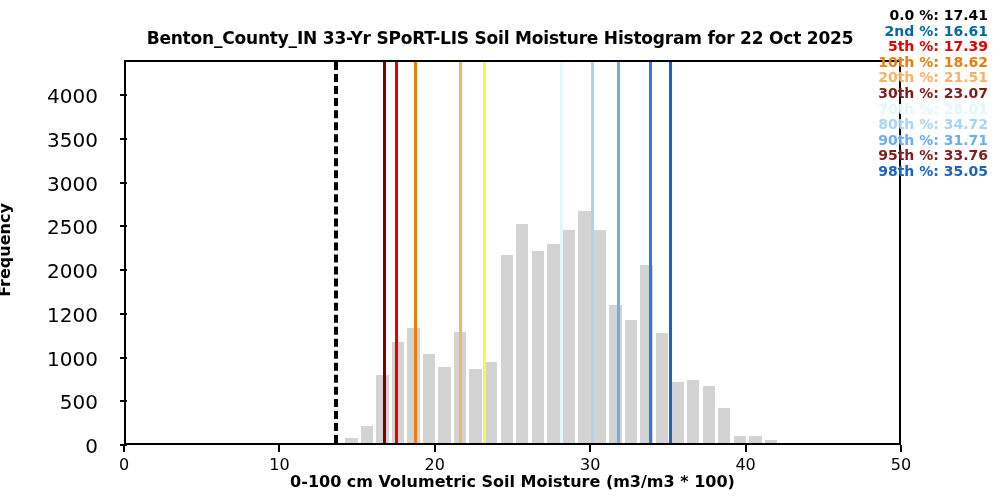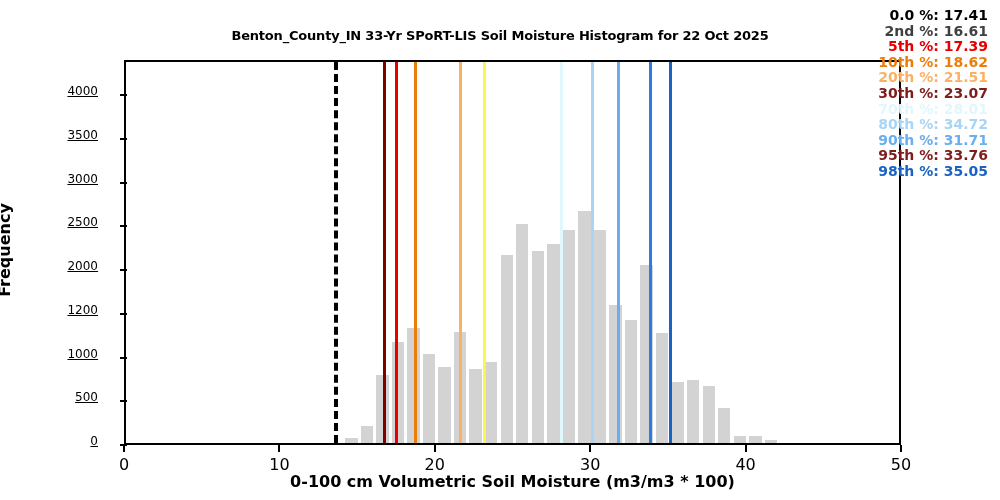--- a/index.html
+++ b/index.html
@@ -18,21 +18,21 @@
     width: 1000px;
     height: 500px;
     background: #ffffff;
   }
   #chart-title {
     position: absolute;
     left: 0;
     top: 28px;
     width: 1000px;
     text-align: center;
-    font-size: 13px;
+    font-size: 17px;
     font-weight: bold;
     color: #000000;
     letter-spacing: -0.2px;
   }
   #plot-area {
     position: absolute;
     left: 124px;
     top: 60px;
     width: 777px;
     height: 385px;
@@ -79,25 +79,24 @@
     left: 12px;
     top: -1px;
     width: 7px;
     height: 2px;
     background: #000;
   }
   .y-tick .tick-label {
     position: absolute;
     right: 10px;
     top: -11px;
-    font-size: 12px;
+    font-size: 20px;
     color: #000;
     text-align: right;
     white-space: nowrap;
-    text-decoration: underline;
   }
   .x-tick {
     position: absolute;
     top: 445px;
     width: 0;
     height: 0;
   }
   .x-tick .tick-mark {
     position: absolute;
     left: -1px;
@@ -254,21 +253,21 @@
       </div>
       <div class="x-tick" style="left: 901px;">
         <div class="tick-mark"></div>
         <div class="tick-label">50</div>
       </div>
     </div>
   <div id="x-axis-label">0-100 cm Volumetric Soil Moisture (m3/m3 * 100)</div>
 
   <div id="legend">
       <span class="legend-entry" style="color: rgb(0, 0, 0);">0.0 %: 17.41</span>
-      <span class="legend-entry" style="color: #404040;">2nd %: 16.61</span>
+      <span class="legend-entry" style="color: #0369a1;">2nd %: 16.61</span>
       <span class="legend-entry" style="color: rgb(230, 0, 0);">5th %: 17.39</span>
       <span class="legend-entry" style="color: rgb(237, 125, 11);">10th %: 18.62</span>
       <span class="legend-entry" style="color: rgb(251, 177, 99);">20th %: 21.51</span>
       <span class="legend-entry" style="color: #7f1d1d;">30th %: 23.07</span>
       <span class="legend-entry" style="color: rgb(224, 247, 251);">70th %: 28.01</span>
       <span class="legend-entry" style="color: rgb(168, 213, 245);">80th %: 34.72</span>
       <span class="legend-entry" style="color: rgb(106, 174, 240);">90th %: 31.71</span>
       <span class="legend-entry" style="color: #7f1d1d;">95th %: 33.76</span>
       <span class="legend-entry" style="color: rgb(25, 99, 196);">98th %: 35.05</span>
     </div>

